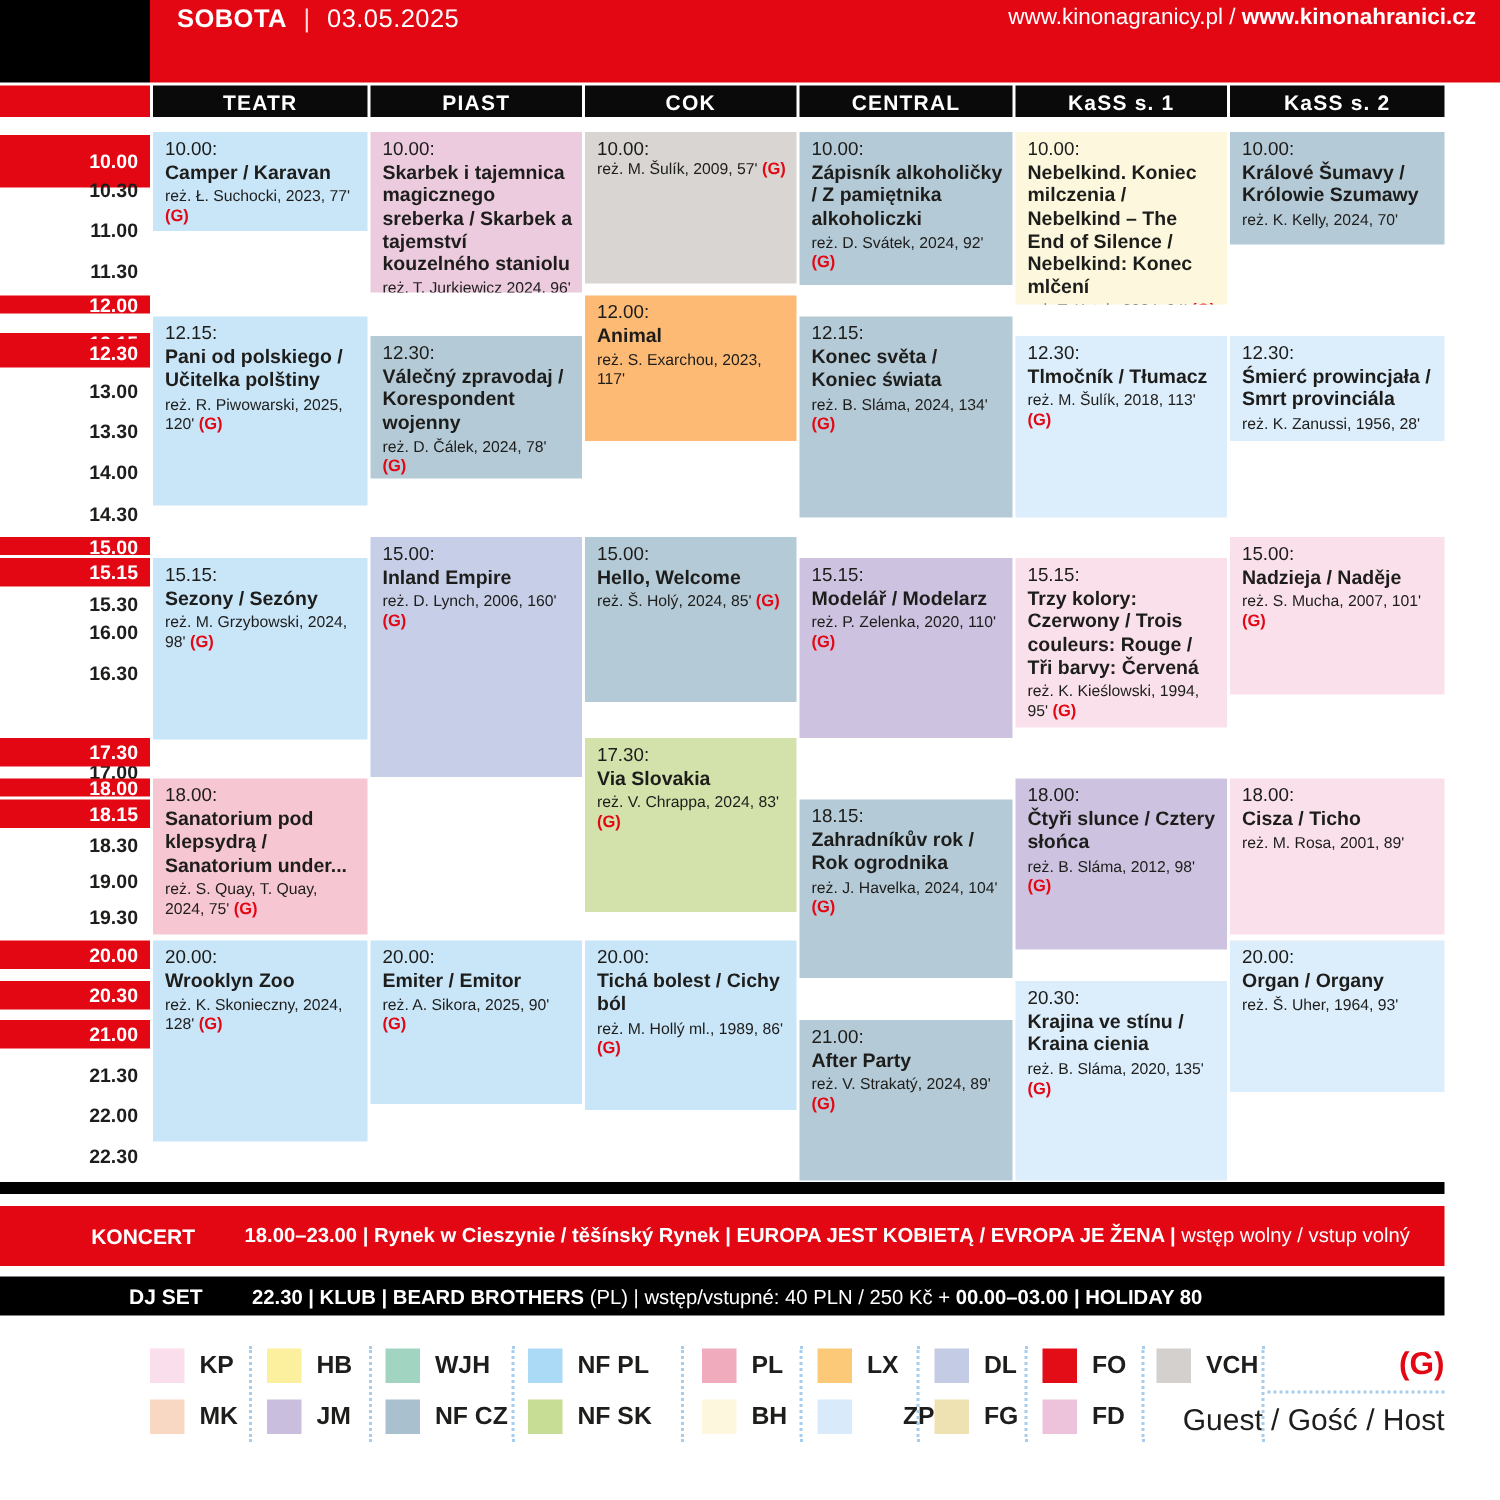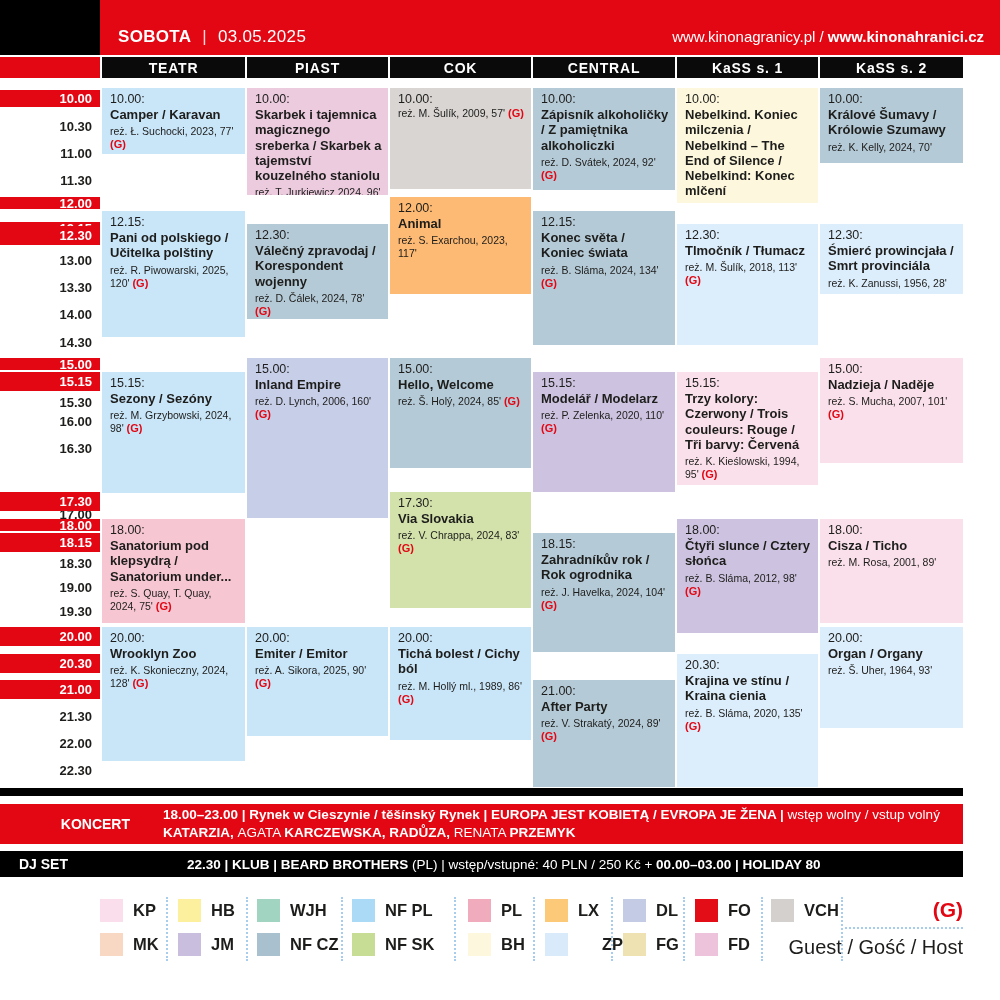--- a/index.html
+++ b/index.html
@@ -1,21 +1,21 @@
 <!DOCTYPE html>
 <html><head>
 <meta charset="utf-8">
 <style>
   html,body{margin:0;padding:0;background:#fff;}
   .page{position:relative;width:1000px;height:1000px;background:#fff;overflow:hidden;
         font-family:"Liberation Sans","DejaVu Sans",sans-serif;color:#1d1d1b;}
   .abs{position:absolute;box-sizing:border-box;}
   .corner-black{left:0;top:0;width:100px;height:55px;background:#000;}
   .topbar{left:100px;top:0;width:900px;height:55px;background:#e30613;color:#fff;
-          display:flex;align-items:center;justify-content:space-between;padding:18px 16px 0 18px;}
+          display:flex;align-items:flex-start;justify-content:space-between;padding:3px 16px 0 18px;}
   .daydate{font-size:17px;letter-spacing:.3px;}
   .daydate .b{font-weight:bold;}
   .daydate .sep{opacity:.85;padding:0 6px;font-weight:300;}
   .sites{font-size:15px;}
   .sites .b{font-weight:bold;}
   .venue-stub{left:0;top:57px;width:100px;height:21px;background:#e30613;}
   .venue-header{top:57px;height:21px;background:#0a0a0a;color:#fff;display:flex;align-items:center;
                 justify-content:center;font-weight:bold;font-size:14px;letter-spacing:.8px;}
   .time-label{left:0;width:100px;padding-right:8px;text-align:right;font-weight:bold;font-size:13px;
               display:flex;align-items:center;justify-content:flex-end;color:#1d1d1b;overflow:visible;}
@@ -25,21 +25,21 @@
   .block .ttl{font-size:13px;font-weight:bold;margin-bottom:3px;line-height:1.16;}
   .block .cr{font-size:10.5px;line-height:1.24;}
   .gmark{color:#e30613;font-weight:bold;}
   .block .gmark{font-size:11px;}
   .rule-black{left:0;top:788px;width:963px;height:8px;background:#000;}
   .koncert{left:0;top:804px;width:963px;height:40px;background:#e30613;color:#fff;
            display:flex;align-items:center;}
   .koncert .lbl{width:130px;text-align:right;font-weight:bold;font-size:14px;flex:none;}
   .koncert .body{margin-left:33px;font-size:13.5px;line-height:1.3;}
   .djset{left:0;top:851px;width:963px;height:26px;background:#000;color:#fff;display:flex;align-items:center;}
-  .djset .lbl{width:135px;text-align:left;font-weight:bold;font-size:14px;flex:none;padding-left:19px;}
+  .djset .lbl{width:135px;text-align:right;font-weight:bold;font-size:14px;flex:none;}
   .djset .body{margin-left:33px;font-size:13.5px;}
   .seg-b{font-weight:bold;}
   .seg-r{font-weight:normal;}
   .legend-swatch{width:23px;height:23px;}
   .legend-label{font-weight:bold;font-size:16.5px;line-height:23px;white-space:nowrap;}
   .legend-sep{border-left:2px dotted #a8cdec;width:0;height:64px;top:897px;}
   .g-big{font-weight:bold;font-size:21px;color:#e30613;text-align:right;}
   .g-rule{border-top:2px dotted #a8cdec;height:0;}
   .g-text{font-size:20px;text-align:right;color:#1d1d1b;}
 </style>
@@ -66,41 +66,40 @@
   <div id="venue-headers"></div>
   <div id="time-column"></div>
   <div id="schedule-blocks"></div>
 
   <div class="abs rule-black"></div>
 
   <div class="abs koncert">
     <div class="lbl">KONCERT</div>
     <div class="body">
       <div id="koncert-line1"><span class="seg-b">18.00–23.00 | Rynek w Cieszynie / těšínský Rynek | EUROPA JEST KOBIETĄ / EVROPA JE ŽENA |</span><span class="seg-r"> wstęp wolny / vstup volný</span></div>
-      <div id="koncert-line2"><span class="seg-b">KATARZIA, </span><span class="seg-r">AGATA </span><span class="seg-b">KARCZEWSKA, </span><span class="seg-b">RADŮZA, </span><span class="seg-r">RENATA </span><span class="seg-b">PRZEMYK</span></div>
     </div>
   </div>
 
   <div class="abs djset">
     <div class="lbl">DJ SET</div>
     <div class="body" id="djset-line"><span class="seg-b">22.30 | KLUB | BEARD BROTHERS </span><span class="seg-r">(PL) | wstęp/vstupné: 40 PLN / 250 Kč + </span><span class="seg-b">00.00–03.00 | HOLIDAY 80</span></div>
   </div>
 
   <div id="legend"></div>
 
   <div class="abs g-big" style="right:37px;top:898px;width:120px;">(G)</div>
   <div class="abs g-rule" style="left:845px;top:927px;width:118px;"></div>
   <div class="abs g-text" style="right:37px;top:936px;width:200px;">Guest / Gość / Host</div>
 <div class="abs venue-header" style="left: 102px; width: 143px;">TEATR</div>
     <div class="abs venue-header" style="left: 247px; width: 141px;">PIAST</div>
     <div class="abs venue-header" style="left: 390px; width: 141px;">COK</div>
     <div class="abs venue-header" style="left: 533px; width: 142px;">CENTRAL</div>
     <div class="abs venue-header" style="left: 677px; width: 141px;">KaSS s. 1</div>
     <div class="abs venue-header" style="left: 820px; width: 143px;">KaSS s. 2</div>
-    <div class="abs time-label red" style="top: 90px; height: 17px;">10.00</div>
+    <div class="abs time-label red" style="top: 90px; height: 35px;">10.00</div>
     <div class="abs time-label" style="top: 117px; height: 19px;">10.30</div>
     <div class="abs time-label" style="top: 144px; height: 19px;">11.00</div>
     <div class="abs time-label" style="top: 171px; height: 19px;">11.30</div>
     <div class="abs time-label red" style="top: 197px; height: 12px;">12.00</div>
     <div class="abs time-label red" style="top: 222px; height: 12px;">12.15</div>
     <div class="abs time-label red" style="top: 226px; height: 19px;">12.30</div>
     <div class="abs time-label" style="top: 251px; height: 19px; padding-left: 40px;">13.00</div>
     <div class="abs time-label" style="top: 278px; height: 19px;">13.30</div>
     <div class="abs time-label" style="top: 305px; height: 19px;">14.00</div>
     <div class="abs time-label" style="top: 333px; height: 19px;">14.30</div>

